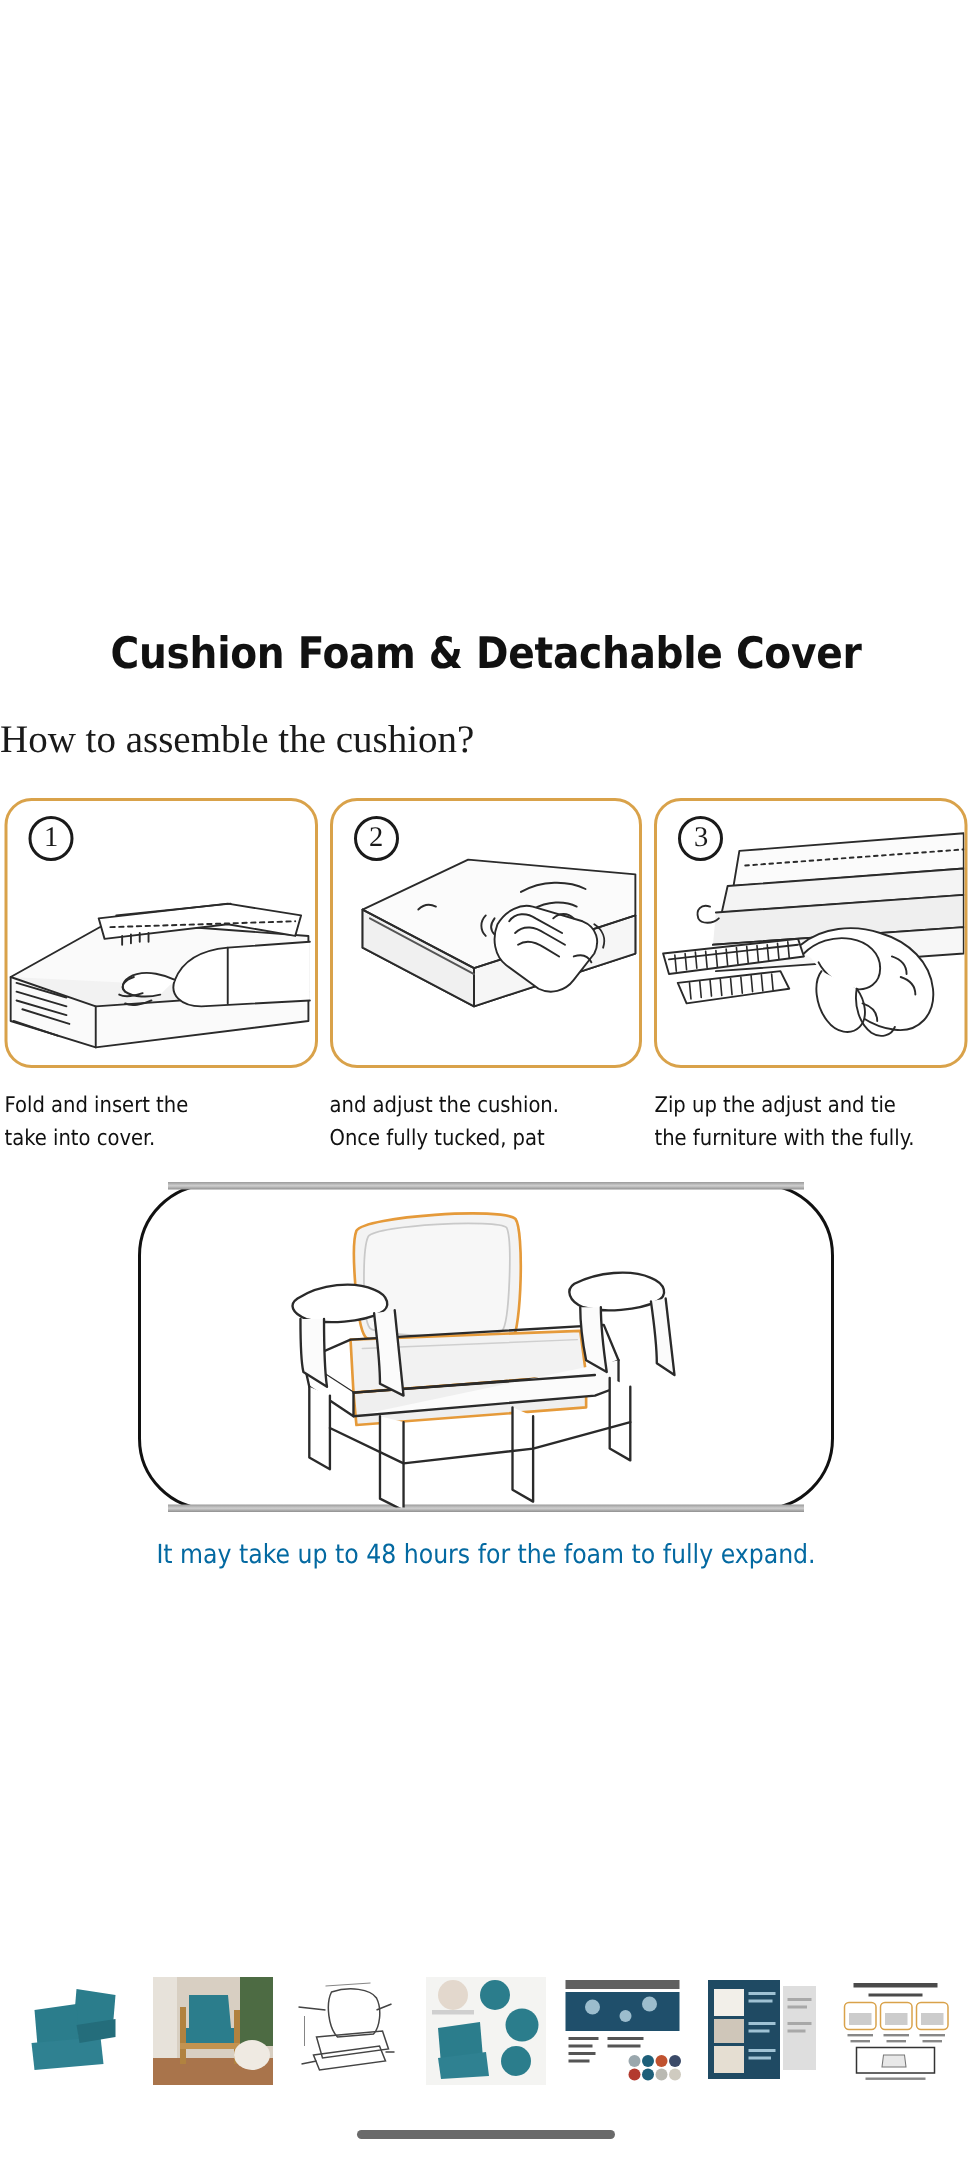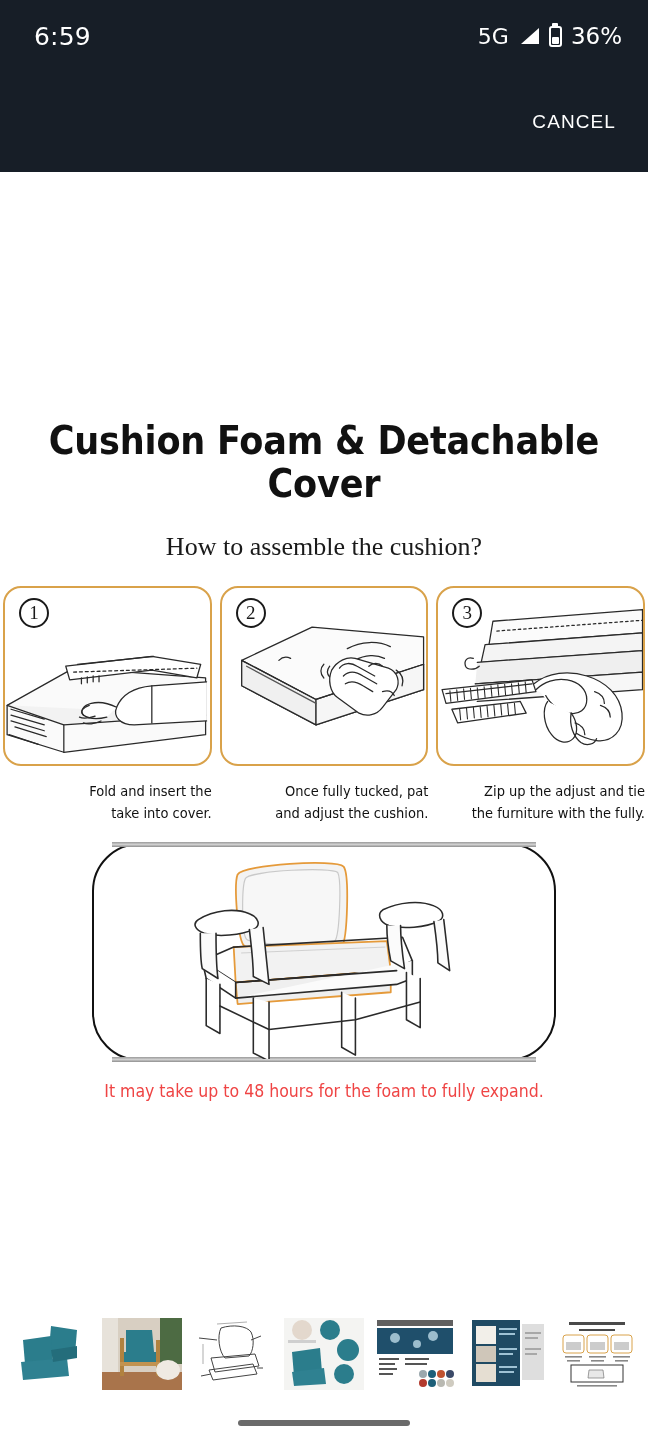--- a/index.html
+++ b/index.html
@@ -45,65 +45,65 @@
     background:none; border:none; cursor:pointer; padding:10px 6px;
     font-family:"Liberation Sans", sans-serif;
   }
 
   
   .sheet { position:absolute; left:0; top:172px; width:648px; height:1130px; background:#fff; }
 
   .doc { position:absolute; left:0; top:248px; width:648px; }
 
   .doc-title {
-    text-align:center; font-size:39px; font-weight:700; color:#111;
+    text-align:center; font-size:29px; font-weight:700; color:#111;
     font-family:"DejaVu Sans Condensed","Liberation Sans", sans-serif;
     letter-spacing:-.2px; line-height:1.1;
   }
   .doc-sub {
-    text-align:center; margin-top:26px; font-size:26px; color:#1a1a1a;
+    margin-top:26px; font-size:26px; color:#1a1a1a;
     font-family:"Liberation Serif","DejaVu Serif", serif; font-weight:400;
   }
 
   
   .steps { display:flex; gap:8px; margin-top:24px; padding:0 3px; }
   .step { width:209px; }
   .step-box {
     position:relative; height:180px; border:2.5px solid #d9a css; border-radius:18px;
     background:#fff; overflow:hidden;
   }
   .step-box { border:2.5px solid #d9a24a; }
   .step-num {
     position:absolute; left:14px; top:10px; width:30px; height:30px;
     border:2px solid #1a1a1a; border-radius:50%;
     display:flex; align-items:center; justify-content:center;
     font-size:19px; color:#1a1a1a; font-family:"Liberation Serif", serif; z-index:3;
   }
   .step-art { position:absolute; inset:0; }
   .step-art svg { width:100%; height:100%; display:block; }
   .step-cap {
-    margin-top:14px; text-align:right; font-size:14.5px; color:#111; line-height:1.55;
+    margin-top:14px; text-align:left; font-size:14.5px; color:#111; line-height:1.55;
     font-family:"DejaVu Sans Condensed","Liberation Sans", sans-serif; font-weight:400;
   }
 
   
   .chair-wrap { margin-top:18px; padding:0 92px; position:relative; }
   .chair-box {
     position:relative; height:218px; border:2px solid #111; border-radius:48px;
     background:#fff; overflow:visible;
   }
   .chair-rule { position:absolute; left:18px; right:18px; height:5px;
     background:linear-gradient(#9a9a9a,#cfcfcf 50%,#8f8f8f); }
   .chair-rule.top { top:-3px; }
   .chair-rule.bot { bottom:-3px; }
   .chair-art { position:absolute; inset:0; }
   .chair-art svg { width:100%; height:100%; display:block; }
 
   .expand-note {
-    margin-top:20px; text-align:center; font-size:17.5px; color:#ef4444;
+    margin-top:20px; text-align:center; font-size:17.5px; color:#0369a1;
     font-family:"DejaVu Sans Condensed","Liberation Sans", sans-serif;
   }
 
   
   .thumbs {
     position:absolute; left:0; top:1318px; width:648px; height:76px;
     display:flex; align-items:flex-start; justify-content:center; gap:11px;
   }
   .thumb {
     width:80px; height:72px; background:#fff; position:relative;
@@ -115,40 +115,20 @@
   .homebar {
     position:absolute; left:50%; transform:translateX(-50%); bottom:14px;
     width:172px; height:6px; border-radius:4px; background:#6a6a6a;
   }
 </style>
 </head>
 <body>
 
 <div class="screen">
 
-  <div class="topbar">
-
-    <div class="statusrow">
-      <div class="clock">6:59</div>
-      <div class="statusicons">
-        <span class="net">5G</span>
-        <span class="signal">
-          <svg viewBox="0 0 22 18">
-              <polygon points="21,1 21,17 3,17" fill="#ffffff"></polygon>
-            </svg>
-        </span>
-        <span class="batt"></span>
-        <span class="pct">36%</span>
-      </div>
-    </div>
-
-    <div class="cancelrow">
-      <button class="cancel-btn">CANCEL</button>
-    </div>
-  </div>
 
   <div class="sheet">
 
     <div class="doc">
 
       <div class="doc-title">Cushion Foam &amp; Detachable Cover</div>
       <div class="doc-sub">How to assemble the cushion?</div>
 
       <div class="steps">
 
@@ -216,22 +196,22 @@
                   <path d="M120 82 C124 76 132 76 138 80 L156 90"></path>
                   <path d="M124 90 C130 84 138 86 144 90 L158 98"></path>
                   <path d="M126 98 C132 94 138 96 144 100 L154 106"></path>
                   <path d="M150 80 C154 76 160 76 164 80"></path>
                   <path d="M164 106 C170 104 174 106 176 110"></path>
                 </g>
               </svg>
             </div>
           </div>
           <div class="step-cap">
+            <div>and adjust the cushion.</div>
             <div>Once fully tucked, pat</div>
-            <div>and adjust the cushion.</div>
           </div>
         </div>
 
         <div class="step">
           <div class="step-box">
             <div class="step-num">3</div>
             <div class="step-art">
               <svg viewBox="0 0 209 180" preserveAspectRatio="xMidYMid meet">
                 <g fill="none" stroke="#2a2a2a" stroke-width="1.3" stroke-linejoin="round" stroke-linecap="round">
 

